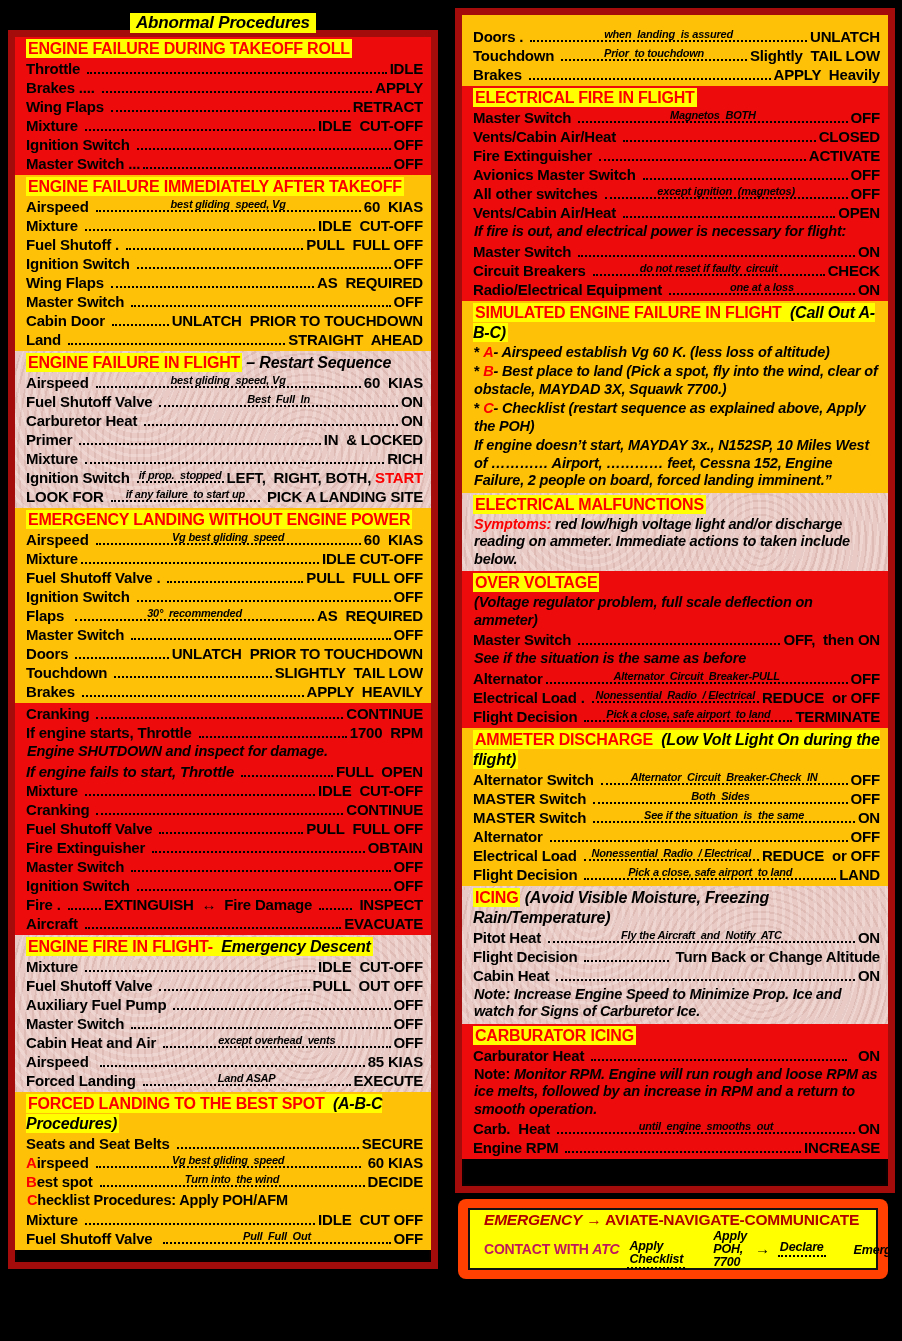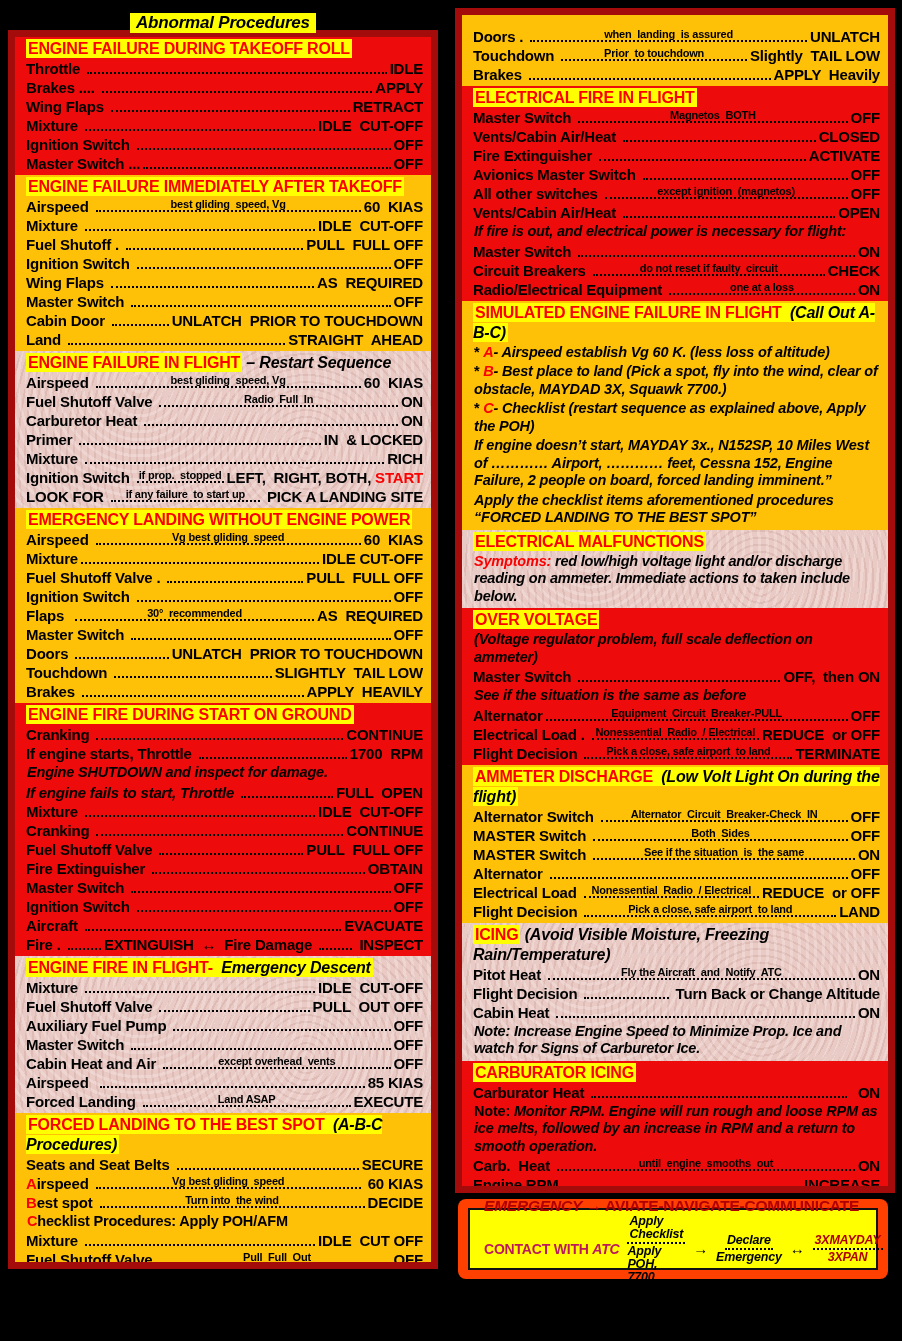--- a/index.html
+++ b/index.html
@@ -39,36 +39,36 @@
   .row{font-size:15px;letter-spacing:-0.2px;}
   .row.chk{display:flex;align-items:flex-end;height:19px;}
   .row.chk .pt{white-space:pre;flex:0 0 auto;line-height:18px;}
   .row.txt{line-height:17.5px;padding:1px 2px 1px 1px;font-size:14.5px;}
   .lead{
     flex:1 1 auto;min-width:10px;border-bottom:2.5px dotted #000;
     margin:0 3px 4px 3px;position:relative;align-self:flex-end;height:1px;
   }
   .note{
     position:absolute;left:50%;bottom:0;transform:translateX(-50%);
-    font-size:11px;line-height:11px;white-space:pre;
+    font-size:11px;line-height:11px;font-style:italic;white-space:pre;
   }
   
   #em-outer{
     position:absolute;left:458px;top:1199px;width:430px;height:80px;
     background:#FF4000;border-radius:8px;padding:9px 10px;box-sizing:border-box;
     box-shadow:9px 8px 0 #000, -4px 6px 0 #000;
   }
   #em-inner{
     background:#FFFF00;border:2px solid #111;height:100%;box-sizing:border-box;
     padding:3px 10px 2px 14px;display:flex;flex-direction:column;justify-content:center;
   }
   .em-line1{font-size:15.5px;line-height:19px;color:#B00000;white-space:pre;letter-spacing:-0.2px;}
   .em-line2{display:flex;align-items:center;gap:8px;font-size:13px;line-height:14px;letter-spacing:-0.2px;}
   .em-contact{color:#be185d;white-space:pre;font-size:14px;}
-  .stack{display:inline-flex;flex-direction:column;align-items:center;font-style:italic;font-size:12.5px;line-height:13px;}
+  .stack{display:inline-flex;align-items:flex-end;font-style:italic;font-size:12.5px;line-height:13px;gap:28px;}
   .stk-top{border-bottom:2px dotted #000;padding:0 2px 1px;}
   .stk-bottom{padding-top:1px;}
   .em-arrow{font-size:15px;}
 </style>
 </head>
 <body>
 
 <div class="page-title">Abnormal Procedures</div>
 
 <div class="panel" id="panel-left">
@@ -156,21 +156,21 @@
         <div class="row chk">
           <span class="pt">Airspeed </span>
           <span class="lead">
             <span class="note">best gliding  speed, Vg</span>
           </span>
           <span class="pt">60  KIAS</span>
         </div>
         <div class="row chk">
           <span class="pt">Fuel Shutoff Valve </span>
           <span class="lead">
-            <span class="note">Radio  Full  In</span>
+            <span class="note">Best  Full  In</span>
           </span>
           <span class="pt">ON</span>
         </div>
         <div class="row chk">
           <span class="pt">Carburetor Heat </span>
           <span class="lead"></span>
           <span class="pt">ON</span>
         </div>
         <div class="row chk">
           <span class="pt">Primer </span>
@@ -244,21 +244,20 @@
           <span class="lead"></span>
           <span class="pt">SLIGHTLY  TAIL LOW</span>
         </div>
         <div class="row chk">
           <span class="pt">Brakes </span>
           <span class="lead"></span>
           <span class="pt">APPLY  HEAVILY</span>
         </div>
       </div>
       <div class="section bg-red">
-        <div class="sec-h"><span class="pt c-red hl">ENGINE FIRE DURING START ON GROUND</span></div>
         <div class="row chk">
           <span class="pt">Cranking </span>
           <span class="lead"></span>
           <span class="pt">CONTINUE</span>
         </div>
         <div class="row chk">
           <span class="pt">If engine starts, Throttle </span>
           <span class="lead"></span>
           <span class="pt">1700  RPM</span>
         </div>
@@ -293,30 +292,30 @@
           <span class="pt">Master Switch </span>
           <span class="lead"></span>
           <span class="pt">OFF</span>
         </div>
         <div class="row chk">
           <span class="pt">Ignition Switch </span>
           <span class="lead"></span>
           <span class="pt">OFF</span>
         </div>
         <div class="row chk">
+          <span class="pt">Fire . </span>
+          <span class="lead"></span>
+          <span class="pt">EXTINGUISH  ↔  Fire Damage </span>
+          <span class="lead"></span>
+          <span class="pt"> INSPECT</span>
+        </div>
+        <div class="row chk">
           <span class="pt">Aircraft </span>
           <span class="lead"></span>
           <span class="pt">EVACUATE</span>
-        </div>
-        <div class="row chk">
-          <span class="pt">Fire . </span>
-          <span class="lead"></span>
-          <span class="pt">EXTINGUISH  ↔  Fire Damage </span>
-          <span class="lead"></span>
-          <span class="pt"> INSPECT</span>
         </div>
       </div>
       <div class="section bg-pink">
         <div class="sec-h"><span class="pt c-red hl">ENGINE FIRE IN FLIGHT-</span><span class="pt i hl"> Emergency Descent</span></div>
         <div class="row chk">
           <span class="pt">Mixture </span>
           <span class="lead"></span>
           <span class="pt">IDLE  CUT-OFF</span>
         </div>
         <div class="row chk">
@@ -474,39 +473,38 @@
           </span>
           <span class="pt">ON</span>
         </div>
       </div>
       <div class="section bg-gold">
         <div class="sec-h"><span class="pt c-red hl">SIMULATED ENGINE FAILURE IN FLIGHT</span><span class="pt i hl"> (Call Out A-B-C)</span></div>
         <div class="row txt"><span class="pt">* </span><span class="pt i c-red">A</span><span class="pt i">- Airspeed establish Vg 60 K. (less loss of altitude)</span></div>
         <div class="row txt"><span class="pt">* </span><span class="pt i c-red">B</span><span class="pt i">- Best place to land (Pick a spot, fly into the wind, clear of obstacle, MAYDAD 3X, Squawk 7700.)</span></div>
         <div class="row txt"><span class="pt">* </span><span class="pt i c-red">C</span><span class="pt i">- Checklist (restart sequence as explained above, Apply the POH)</span></div>
         <div class="row txt"><span class="pt i">If engine doesn’t start, MAYDAY 3x., N152SP, 10 Miles West of ………… Airport, ………… feet, Cessna 152, Engine Failure, 2 people on board, forced landing imminent.”</span></div>
-        <div class="row txt"><span class="pt i">Apply the checklist items aforementioned procedures  </span><span class="pt i u">“FORCED LANDING TO THE BEST SPOT”</span></div>
       </div>
       <div class="section bg-pink">
         <div class="sec-h"><span class="pt c-red hl">ELECTRICAL MALFUNCTIONS</span></div>
         <div class="row txt"><span class="pt i u c-red">Symptoms: </span><span class="pt i">red low/high voltage light  and/or  discharge reading on ammeter. Immediate actions to taken include below.</span></div>
       </div>
       <div class="section bg-red">
         <div class="sec-h"><span class="pt c-red hl">OVER VOLTAGE</span></div>
         <div class="row txt"><span class="pt i">(Voltage regulator problem, full scale deflection on ammeter)</span></div>
         <div class="row chk">
           <span class="pt">Master Switch </span>
           <span class="lead"></span>
           <span class="pt">OFF,  then ON</span>
         </div>
         <div class="row txt"><span class="pt i">See if the situation is the same as before</span></div>
         <div class="row chk">
           <span class="pt">Alternator</span>
           <span class="lead">
-            <span class="note">Equipment  Circuit  Breaker-PULL</span>
+            <span class="note">Alternator  Circuit  Breaker-PULL</span>
           </span>
           <span class="pt">OFF</span>
         </div>
         <div class="row chk">
           <span class="pt">Electrical Load . </span>
           <span class="lead">
             <span class="note">Nonessential  Radio  / Electrical</span>
           </span>
           <span class="pt">REDUCE  or OFF</span>
         </div>

